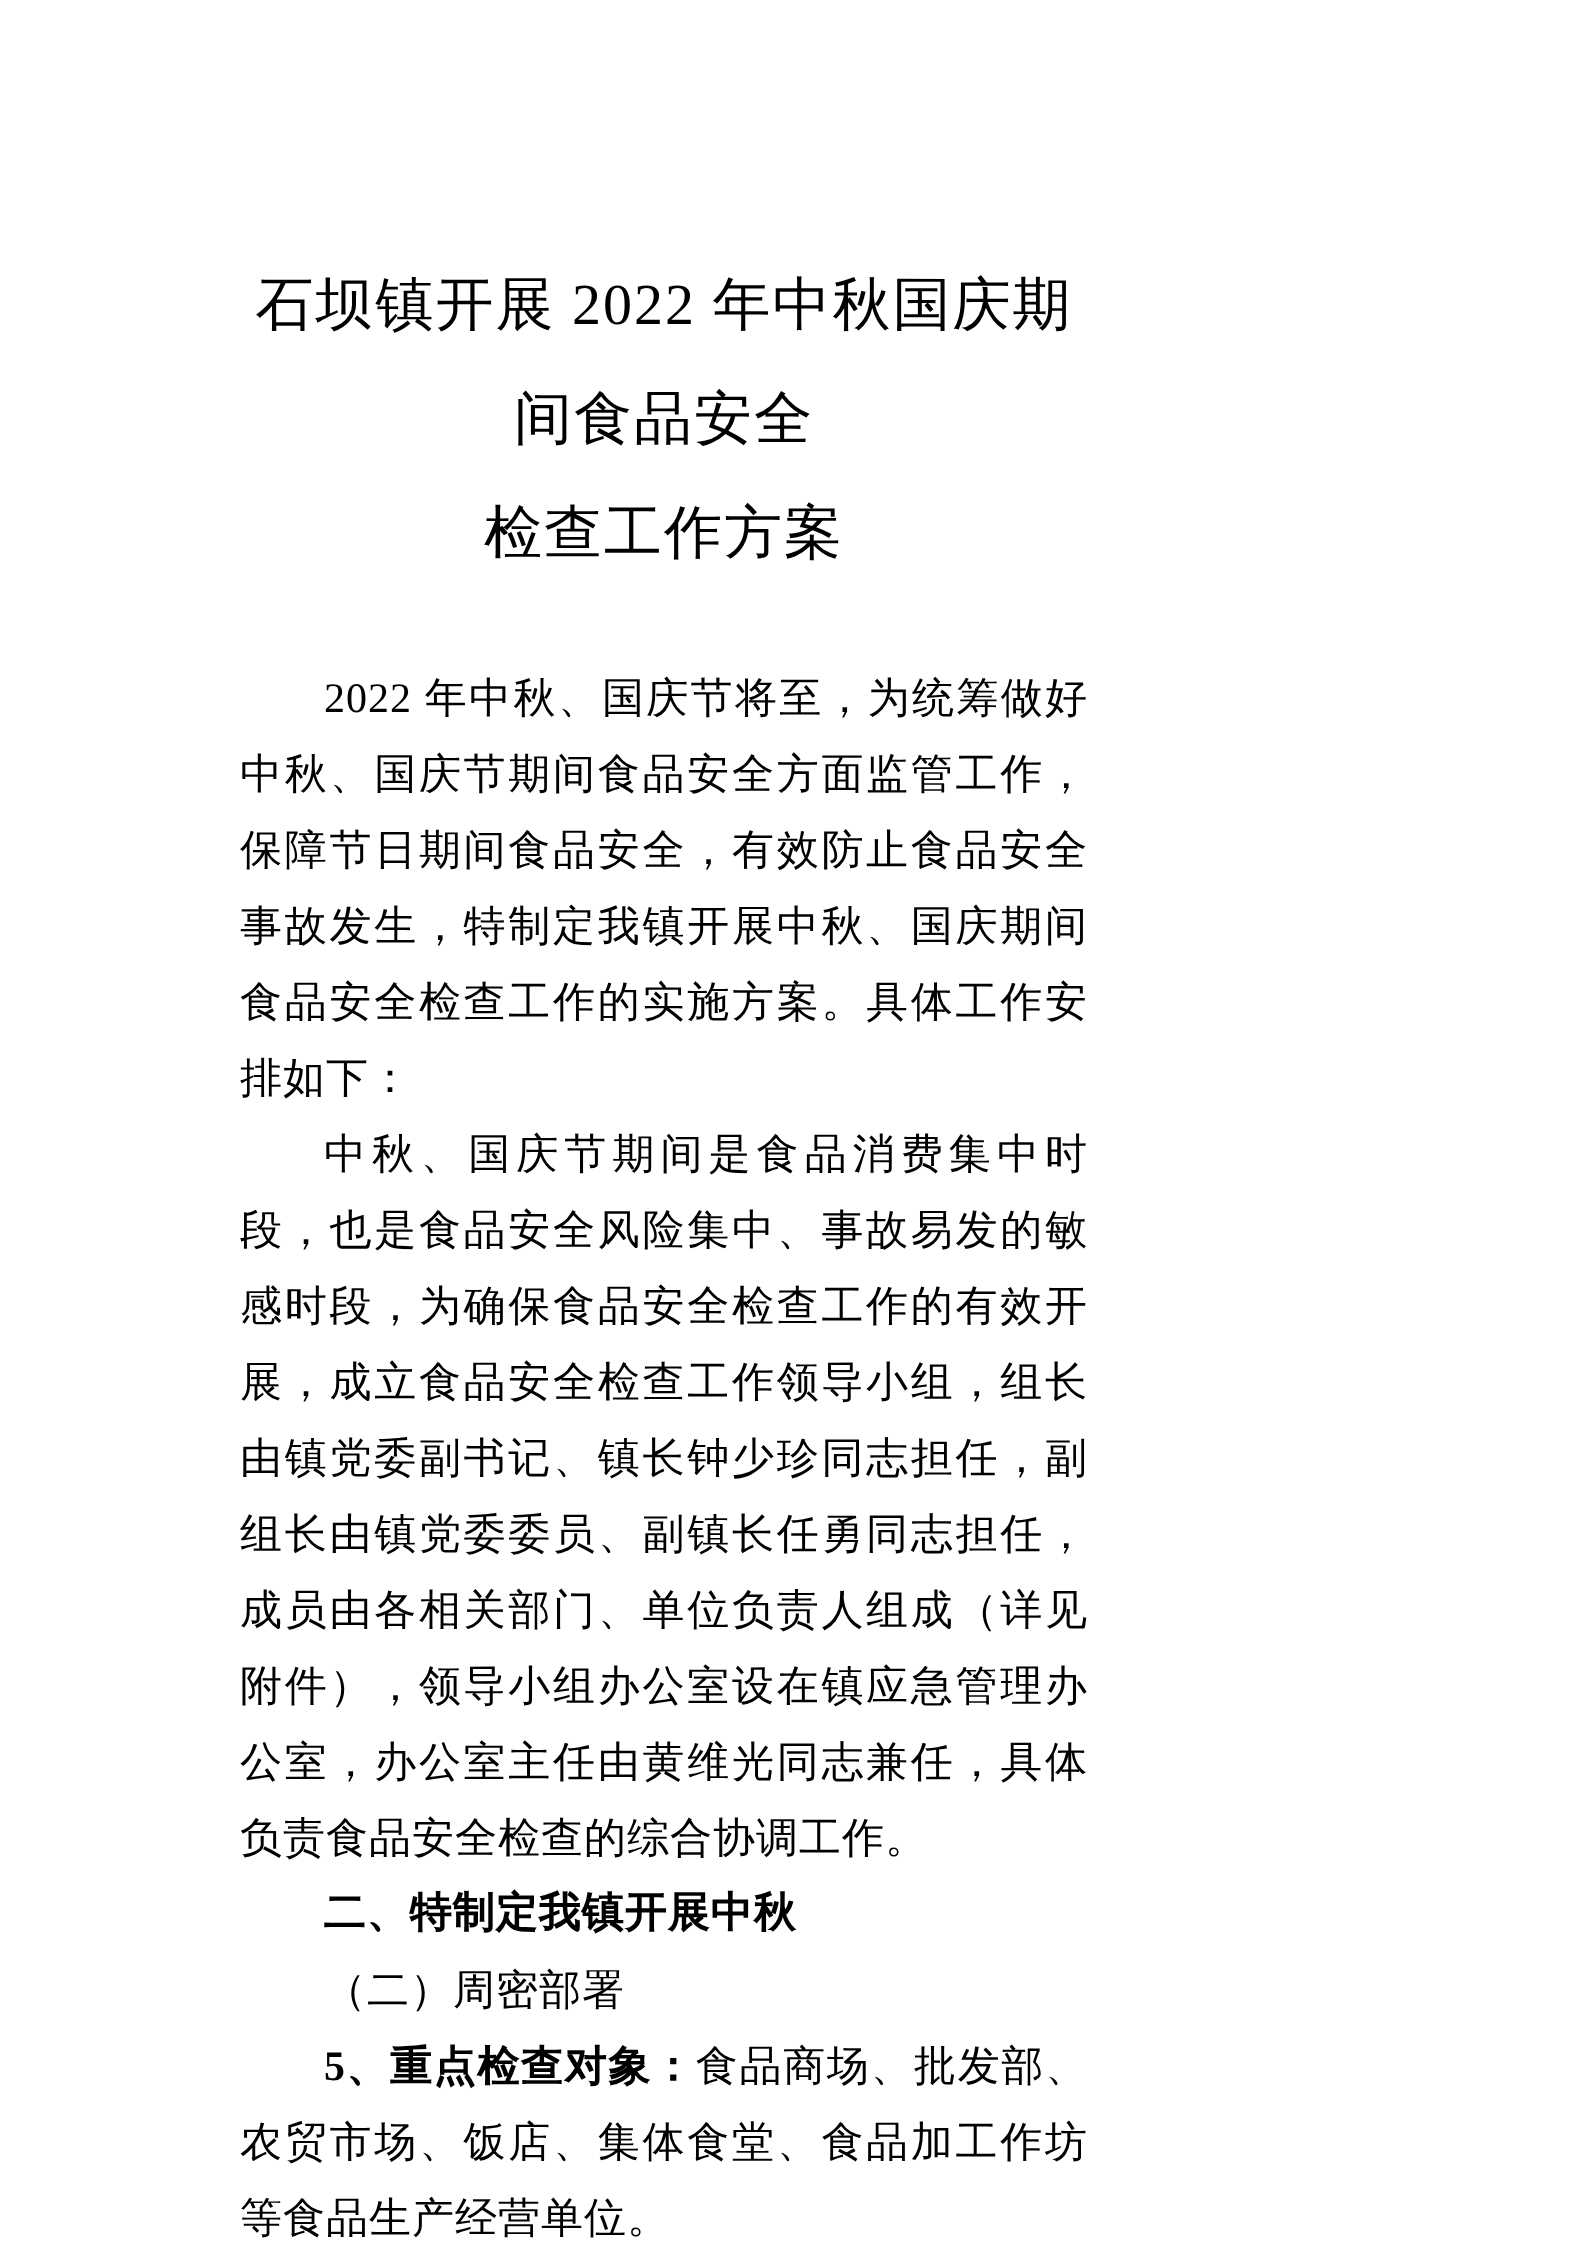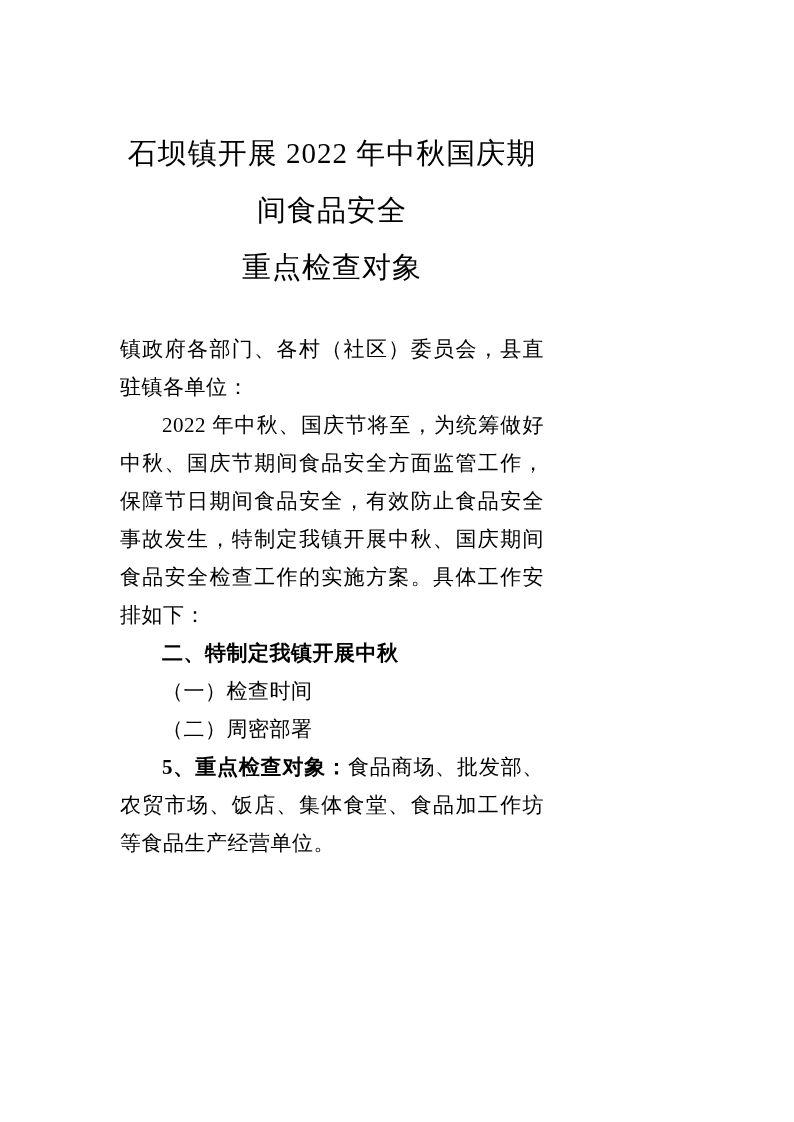--- a/index.html
+++ b/index.html
@@ -57,24 +57,23 @@
   .lead-bold {
     font-weight: 700;
   }
 </style>
 </head>
 <body>
 
 <div class="page">
   <h1 class="doc-title">
     <span class="title-line">石坝镇开展 2022 年中秋国庆期间食品安全</span>
-    <span class="title-line">重点检查对象</span>
+    <span class="title-line">检查工作方案</span>
   </h1>
 
   <div class="doc-body">
-    <p class="p-salutation">镇政府各部门、各村（社区）委员会，县直驻镇各单位：</p>
     <p class="p-body">2022 年中秋、国庆节将至，为统筹做好中秋、国庆节期间食品安全方面监管工作，保障节日期间食品安全，有效防止食品安全事故发生，特制定我镇开展中秋、国庆期间食品安全检查工作的实施方案。具体工作安排如下：</p>
+    <p class="p-body">中秋、国庆节期间是食品消费集中时段，也是食品安全风险集中、事故易发的敏感时段，为确保食品安全检查工作的有效开展，成立食品安全检查工作领导小组，组长由镇党委副书记、镇长钟少珍同志担任，副组长由镇党委委员、副镇长任勇同志担任，成员由各相关部门、单位负责人组成（详见附件），领导小组办公室设在镇应急管理办公室，办公室主任由黄维光同志兼任，具体负责食品安全检查的综合协调工作。</p>
     <p class="p-heading">二、特制定我镇开展中秋</p>
-    <p class="p-subheading">（一）检查时间</p>
     <p class="p-subheading">（二）周密部署</p>
     <p class="p-lead-bold"><span class="lead-bold">5、重点检查对象：</span><span>食品商场、批发部、农贸市场、饭店、集体食堂、食品加工作坊等食品生产经营单位。</span></p>
   </div>
 </div>
 
 </body></html>

